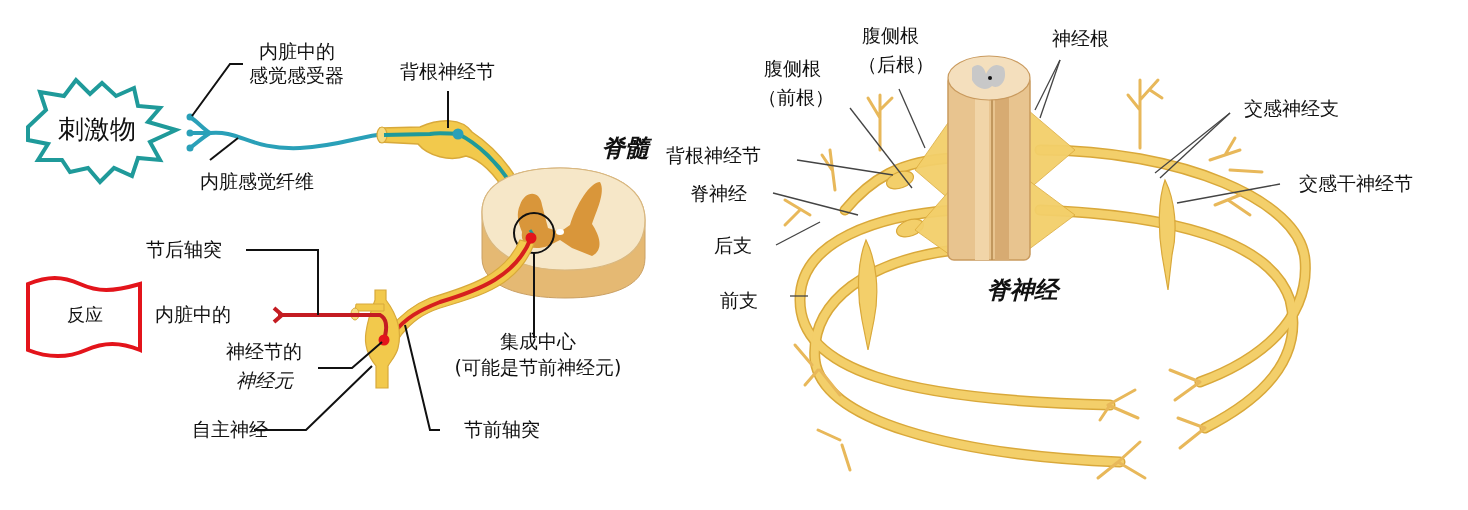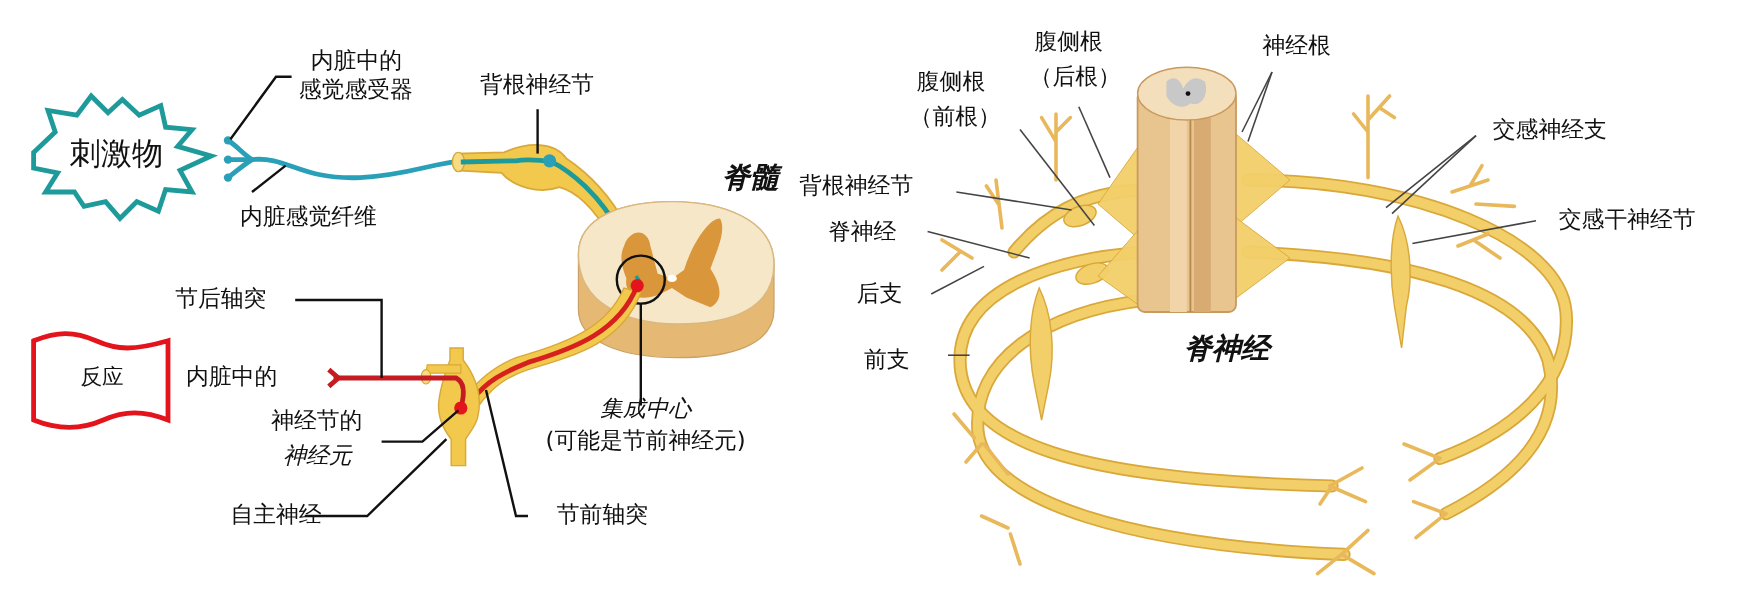--- a/index.html
+++ b/index.html
@@ -142,21 +142,21 @@
 <div class="lbl" style="left:259px; top:40px;">内脏中的</div>
 <div class="lbl" style="left:249px; top:64px;">感觉感受器</div>
 <div class="lbl" style="left:400px; top:60px;">背根神经节</div>
 <div class="lbl bold" style="left:601px; top:137px;">脊髓</div>
 <div class="lbl" style="left:200px; top:170px;">内脏感觉纤维</div>
 <div class="lbl" style="left:146px; top:238px;">节后轴突</div>
 <div class="lbl" style="left:155px; top:303px;">内脏中的</div>
 <div class="lbl" style="left:226px; top:340px;">神经节的</div>
 <div class="lbl" style="left:236px; top:369px;font-style:italic;">神经元</div>
 <div class="lbl" style="left:160px; top:418px;margin-left:32px;">自主神经</div>
-<div class="lbl center" style="left:438px; top:330px; width:200px;font-style:italic;">集成中心</div>
+<div class="lbl center" style="left:438px; top:330px; width:200px;">集成中心</div>
 <div class="lbl center" style="left:428px; top:356px; width:220px;">(可能是节前神经元)</div>
 <div class="lbl" style="left:464px; top:418px;">节前轴突</div>
 
 <div class="lbl" style="left:764px; top:57px;">腹侧根</div>
 <div class="lbl" style="left:758px; top:86px;">（前根）</div>
 <div class="lbl" style="left:862px; top:24px;">腹侧根</div>
 <div class="lbl" style="left:858px; top:53px;">（后根）</div>
 <div class="lbl" style="left:1052px; top:27px;text-align:center;">神经根</div>
 <div class="lbl" style="left:666px; top:144px;">背根神经节</div>
 <div class="lbl" style="left:690px; top:182px;">脊神经</div>

